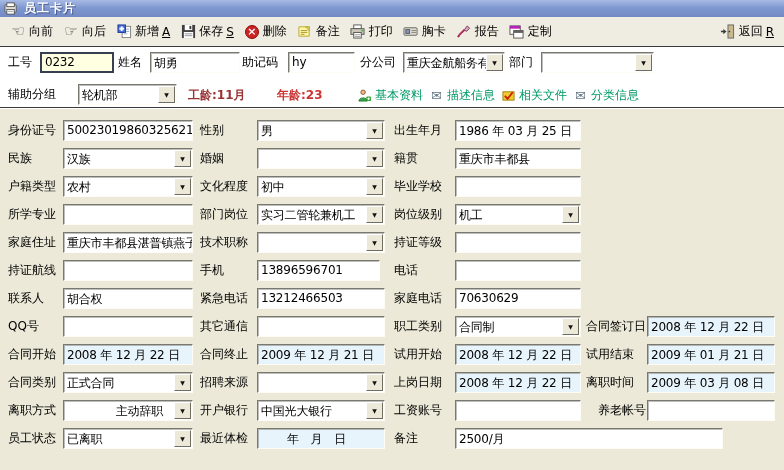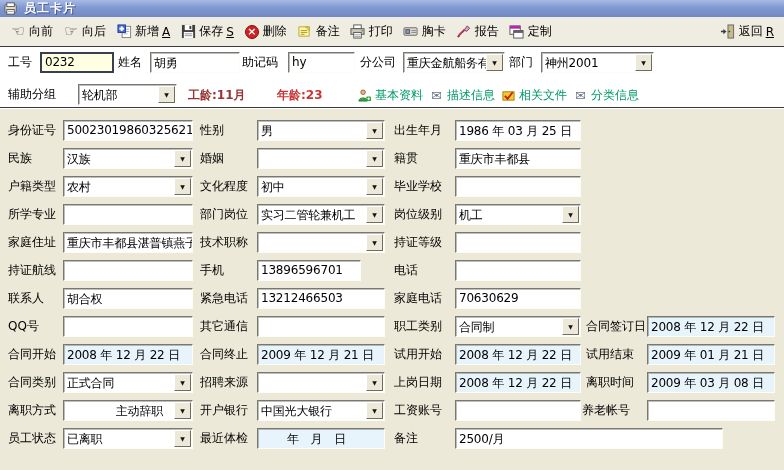--- a/index.html
+++ b/index.html
@@ -208,21 +208,20 @@
       <div class="fbox" style="left: 288px; width: 67px;">
         <span class="fval">hy</span>
       </div>
       <span class="flabel" style="left: 360px;">分公司</span>
       <div class="fbox dd" style="left: 403px; width: 102px;">
         <span class="fval">重庆金航船务有</span>
         <span class="ddbtn">▼</span>
       </div>
       <span class="flabel" style="left: 509px;">部门</span>
       <div class="fbox dd" style="left: 541px; width: 113px;">
-        <span class="fval">神州2001</span>
         <span class="ddbtn">▼</span>
       </div>
     </div>
 
   <div class="hrow" id="hrow2">
     <span class="stat" id="stat-seniority" style="color: rgb(153, 51, 51);">工龄:11月</span>
     <span class="stat" id="stat-age" style="color: rgb(204, 51, 51);">年龄:23</span>
     <div class="tabbar" id="tabbar">
         <div class="tab active">
           <span class="tbico" style="width: 13px; height: 13px;">
@@ -345,21 +344,21 @@
         <div class="fbox" style="left: 455px; width: 126px;">
           <span class="fval"></span>
         </div>
       </div>
       <div class="frow" style="top: 151px;">
         <span class="flabel" style="left: 8px;">持证航线</span>
         <div class="fbox" style="left: 63px; width: 130px;">
           <span class="fval"></span>
         </div>
         <span class="flabel" style="left: 200px;">手机</span>
-        <div class="fbox" style="left: 257px; width: 104px;">
+        <div class="fbox" style="left: 257px; width: 123px;">
           <span class="fval">13896596701</span>
         </div>
         <span class="flabel" style="left: 394px;">电话</span>
         <div class="fbox" style="left: 455px; width: 126px;">
           <span class="fval"></span>
         </div>
       </div>
       <div class="frow" style="top: 179px;">
         <span class="flabel" style="left: 8px;">联系人</span>
         <div class="fbox" style="left: 63px; width: 130px;">
@@ -439,21 +438,21 @@
         </div>
         <span class="flabel" style="left: 200px;">开户银行</span>
         <div class="fbox dd" style="left: 257px; width: 128px;">
           <span class="fval">中国光大银行</span>
           <span class="ddbtn">▼</span>
         </div>
         <span class="flabel" style="left: 394px;">工资账号</span>
         <div class="fbox" style="left: 455px; width: 126px;">
           <span class="fval"></span>
         </div>
-        <span class="flabel" style="left: 582px;">养老帐号</span>
+        <span class="flabel" style="left: 598px;">养老帐号</span>
         <div class="fbox" style="left: 647px; width: 128px;">
           <span class="fval"></span>
         </div>
       </div>
       <div class="frow" style="top: 319px;">
         <span class="flabel" style="left: 8px;">员工状态</span>
         <div class="fbox dd" style="left: 63px; width: 130px;">
           <span class="fval">已离职</span>
           <span class="ddbtn">▼</span>
         </div>

